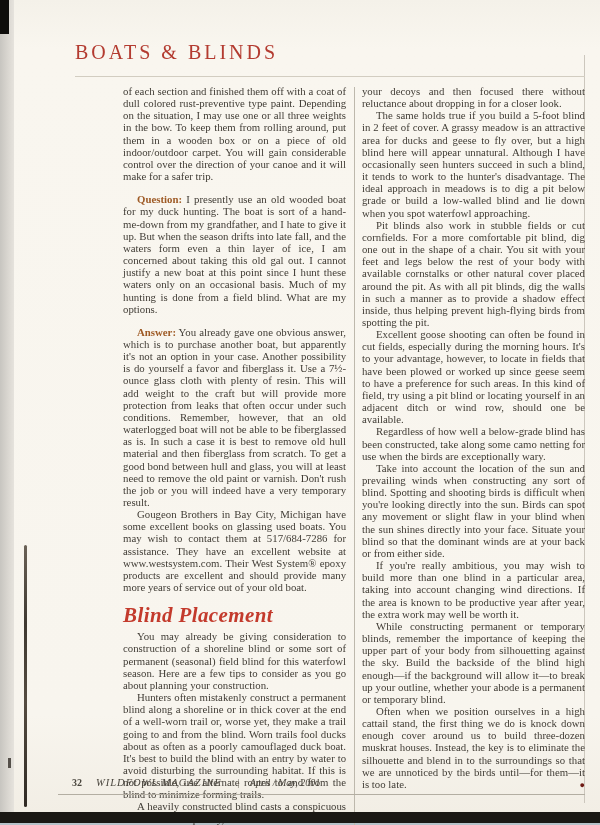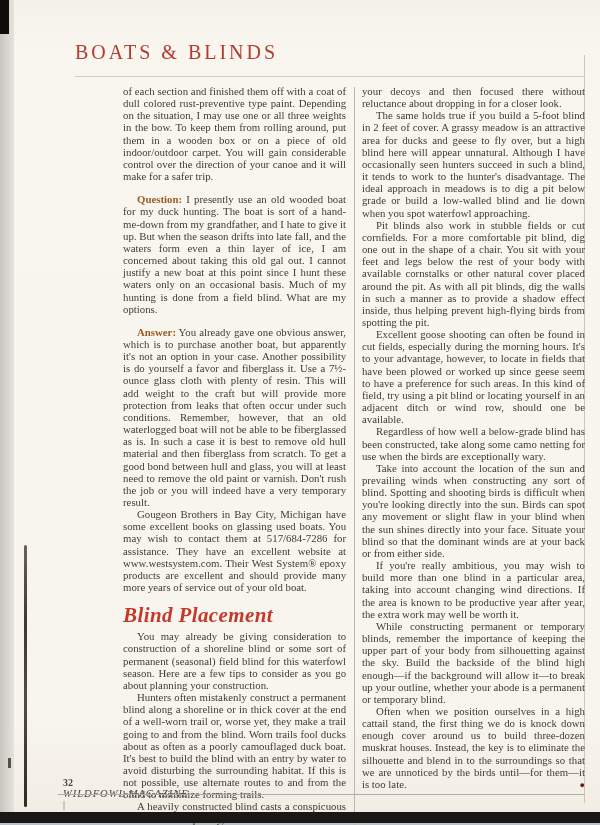--- a/index.html
+++ b/index.html
@@ -57,22 +57,22 @@
   .attribution-name{font-family:"Liberation Sans", sans-serif;font-weight:bold;font-size:9.3px;color:#37342e;}
   .attribution-location{font-style:italic;font-size:10.6px;color:#403c35;}
   .section-heading{
     color:#c33a2c;font-style:italic;font-weight:bold;font-size:21px;
     margin:11px 0 3px 0;line-height:23px;letter-spacing:0.4px;
   }
   .end-of-article-mark{
     float:right;color:#6e1a14;font-size:9px;line-height:12px;margin-top:1px;
   }
   .page-footer{
-    position:absolute;left:63px;top:777px;width:525px;
-    display:flex;align-items:baseline;color:#4a463e;flex-direction:column;
+    position:absolute;left:72px;top:777px;width:525px;
+    display:flex;align-items:baseline;color:#4a463e;
   }
   .footer-page-number{font-weight:bold;font-size:10px;margin-right:14px;}
   .footer-magazine-name{font-style:italic;font-size:10.5px;letter-spacing:1px;margin-right:16px;}
   .footer-separator{font-size:10px;margin-right:10px;color:#6b665c;}
   .footer-issue-date{font-style:italic;font-size:10px;}
   .footer-rule{
     position:absolute;left:58px;top:794px;width:527px;border:none;
     border-top:1px solid #b3ae a2;border-top:1px solid #b3aea2;margin:0;
   }
 </style>

